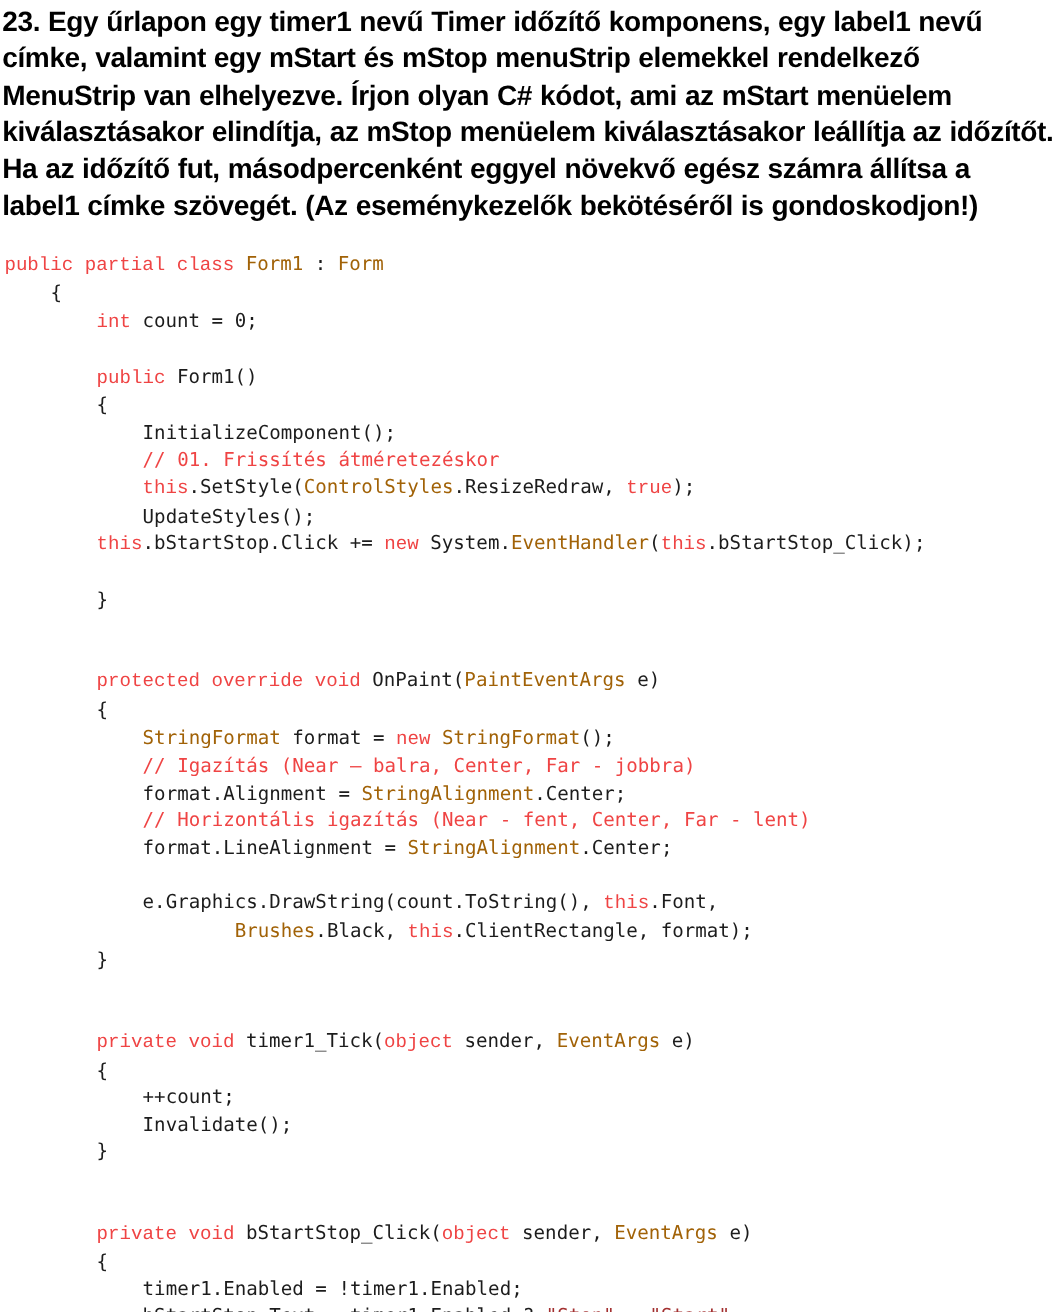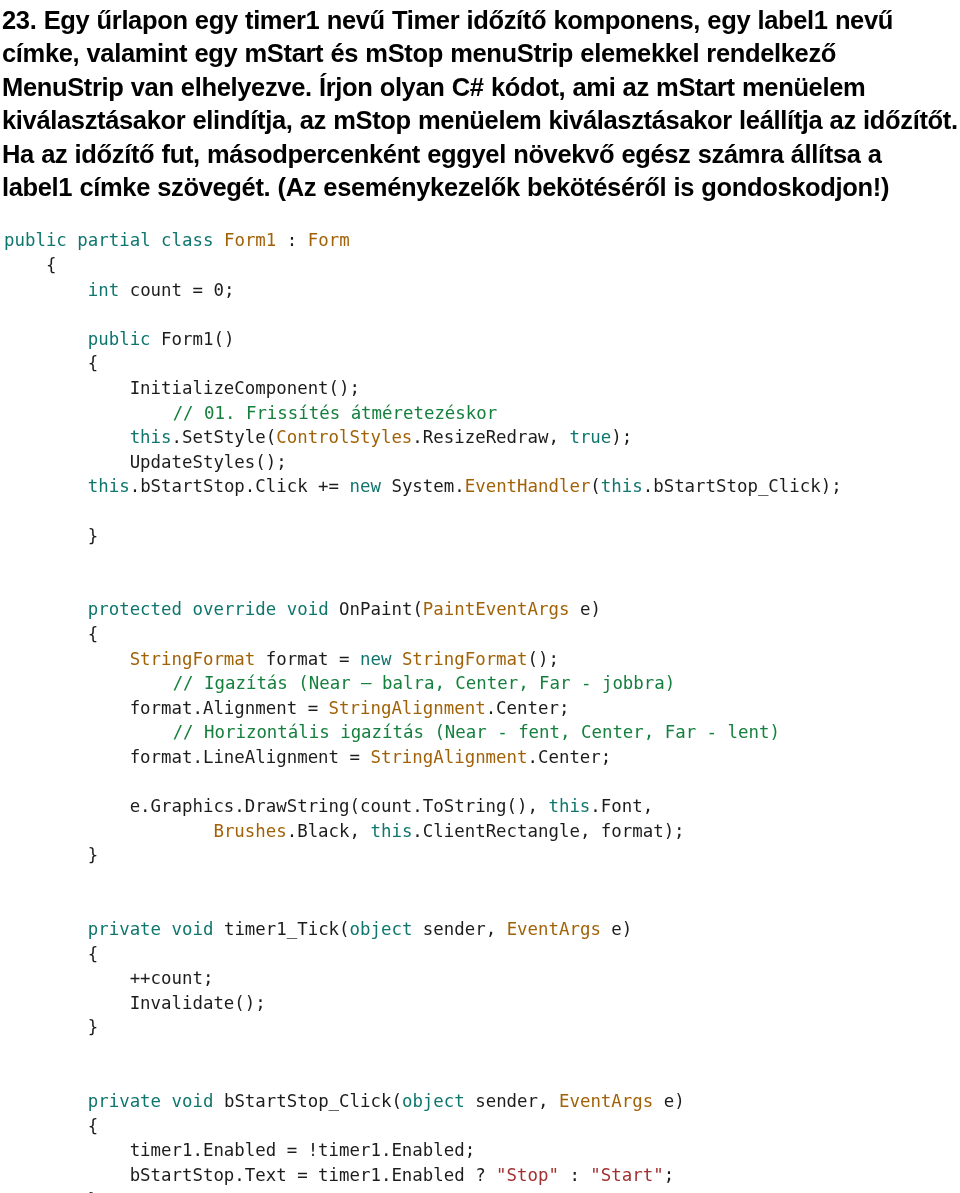--- a/index.html
+++ b/index.html
@@ -55,23 +55,23 @@
   }
   .code-line {
     white-space: pre;
     min-height: 24.6px;
   }
   .code-line.blank {
     height: 24.6px;
   }
 
   
-  .k  { color: #0f766e; }            
+  .k  { color: #ef4444; font-family: Liberation Mono, monospace; }            
   .t  { color: #a16207; }            
-  .c  { color: #15803d; margin-left: 43px; }            
+  .c  { color: #ef4444; }            
   .s  { color: #a33030; }            
   .p  { color: #1c1c1c; }            
 </style>
 </head>
 <body>
 
 <div class="page">
 
   <div class="prompt">
     <p class="prompt-text">23. Egy  űrlapon egy timer1 nevű Timer  időzítő komponens, egy label1 nevű címke,  valamint egy mStart  és mStop menuStrip elemekkel rendelkező MenuStrip van elhelyezve. Írjon olyan C# kódot, ami az mStart menüelem kiválasztásakor elindítja, az mStop menüelem kiválasztásakor leállítja az időzítőt. Ha az időzítő fut, másodpercenként eggyel növekvő egész számra állítsa a label1 címke szövegét. (Az eseménykezelők bekötéséről is gondoskodjon!)</p>

